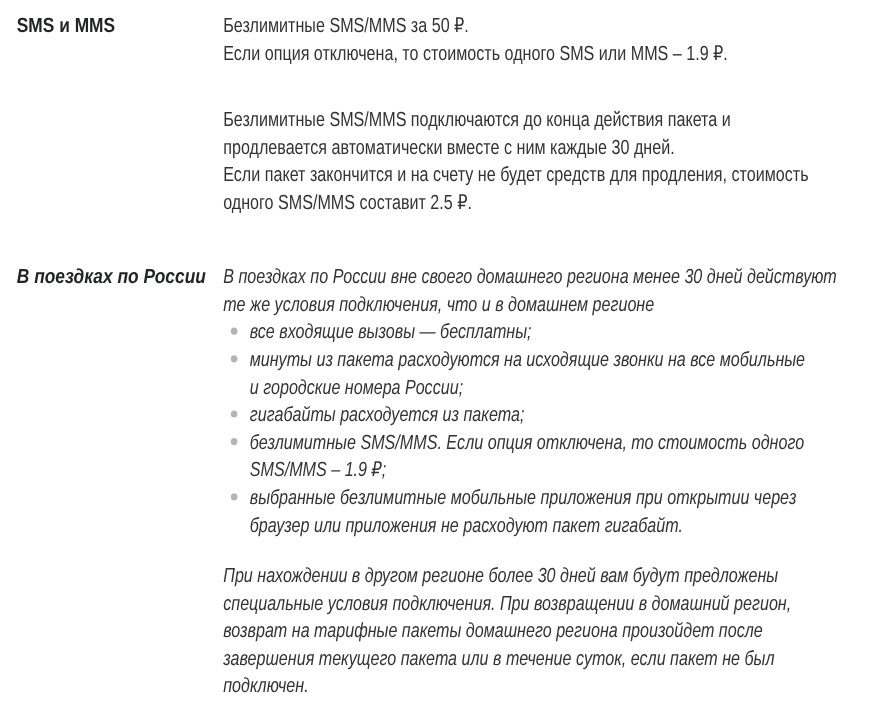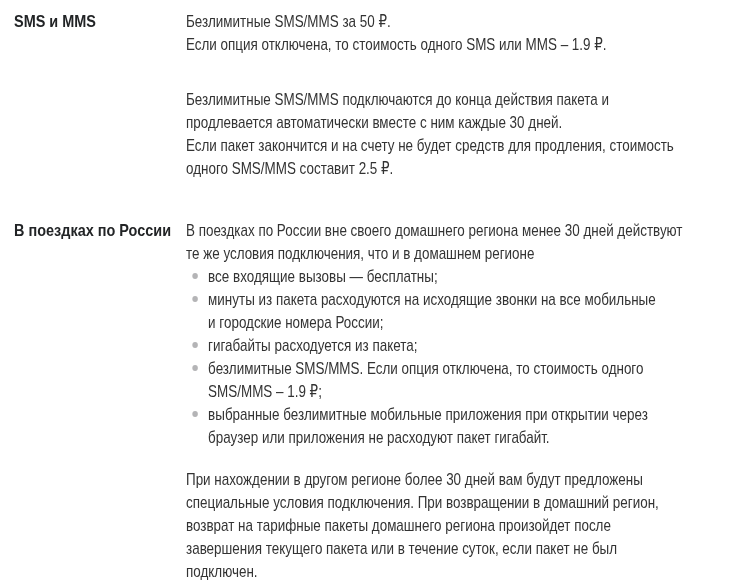--- a/index.html
+++ b/index.html
@@ -17,20 +17,21 @@
   .page {
     position: relative;
     padding-top: 10px;
     width: 741px;
   }
   .section {
     position: relative;
   }
   .section + .section {
     margin-top: 39px;
+    font-style: italic;
   }
   
   .section-label {
     position: absolute;
     left: 14px;
     top: 0;
     width: 230px;
     font-size: 17px;
     line-height: 23px;
     font-weight: bold;

